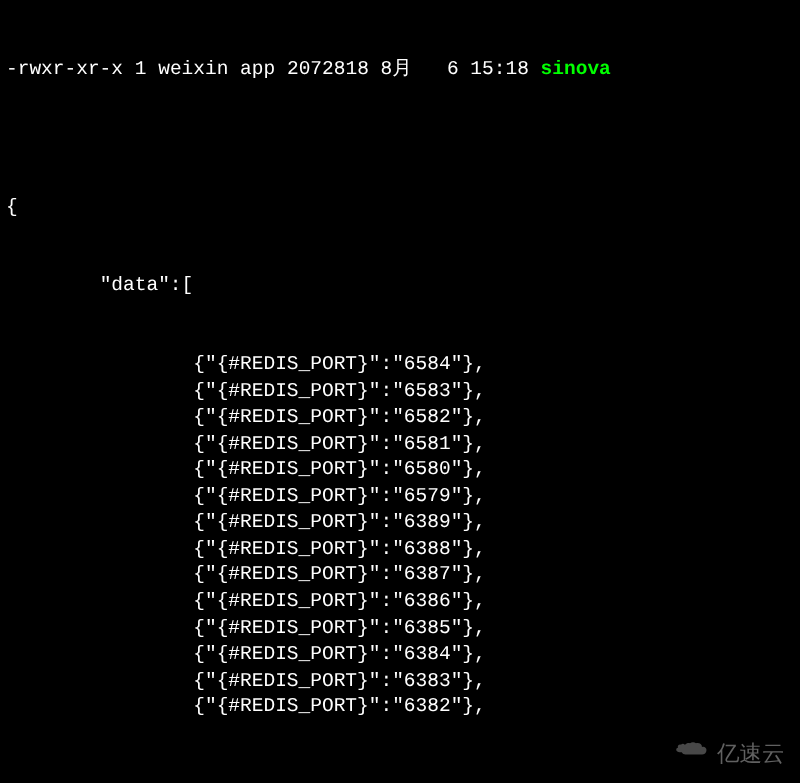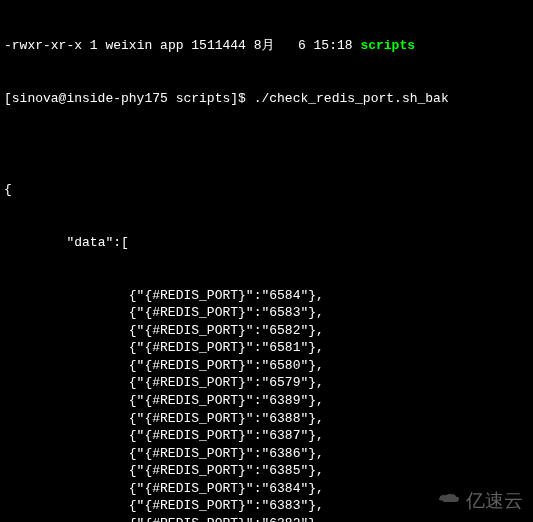--- a/index.html
+++ b/index.html
@@ -34,42 +34,41 @@
     }
     .json-output {
       white-space: pre;
       margin-top: 4px;
     }
     .watermark {
       position: absolute;
       bottom: 8px;
       right: 10px;
       color: #8a8a8a;
-      font-size: 19px;
+      font-size: 15px;
       font-family: "Microsoft YaHei", sans-serif;
       display: flex;
       align-items: center;
       gap: 4px;
       opacity: 0.7;
     }
     .watermark-icon {
       display: inline-block;
     }
     .watermark-icon svg {
       width: 24px;
       height: 16px;
       fill: #8a8a8a;
     }
   </style>
 </head>
 <body>
 
 <div class="terminal-output">
-  <div class="ls-line"><span>-rwxr-xr-x</span> <span>1</span> <span>weixin</span> <span>app</span> <span>1511444</span> <span>8月</span>   <span>6</span> <span>15:18</span> <span class="highlight-green">scripts</span></div>
-  <div class="prompt-line"><span>[sinova@inside-phy175 scripts]$</span> <span>./check_redis_port.sh_bak</span></div>
+  <div class="ls-line"><span>-rwxr-xr-x</span> <span>1</span> <span>weixin</span> <span>app</span> <span>2072818</span> <span>8月</span>   <span>6</span> <span>15:18</span> <span class="highlight-green">sinova</span></div>
   <div class="json-output">
     <div>{</div>
     <div><span>        </span><span>"data":[</span></div>
     <div id="entries-container"><div>                {"{#REDIS_PORT}":"6584"},</div><div>                {"{#REDIS_PORT}":"6583"},</div><div>                {"{#REDIS_PORT}":"6582"},</div><div>                {"{#REDIS_PORT}":"6581"},</div><div>                {"{#REDIS_PORT}":"6580"},</div><div>                {"{#REDIS_PORT}":"6579"},</div><div>                {"{#REDIS_PORT}":"6389"},</div><div>                {"{#REDIS_PORT}":"6388"},</div><div>                {"{#REDIS_PORT}":"6387"},</div><div>                {"{#REDIS_PORT}":"6386"},</div><div>                {"{#REDIS_PORT}":"6385"},</div><div>                {"{#REDIS_PORT}":"6384"},</div><div>                {"{#REDIS_PORT}":"6383"},</div><div>                {"{#REDIS_PORT}":"6382"},</div></div>
     
     
   </div>
 </div>
 
 <div class="watermark">

